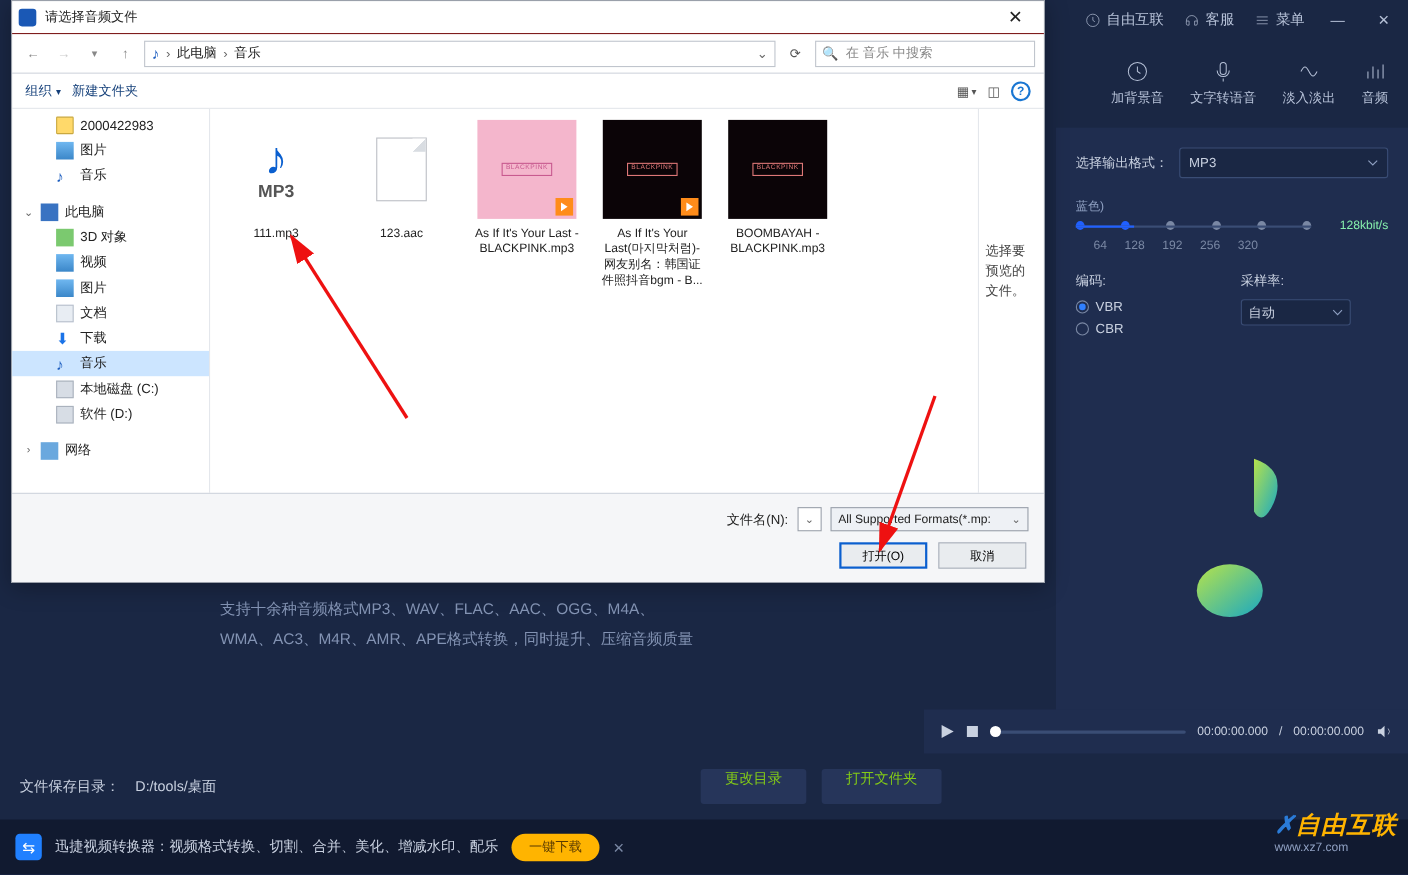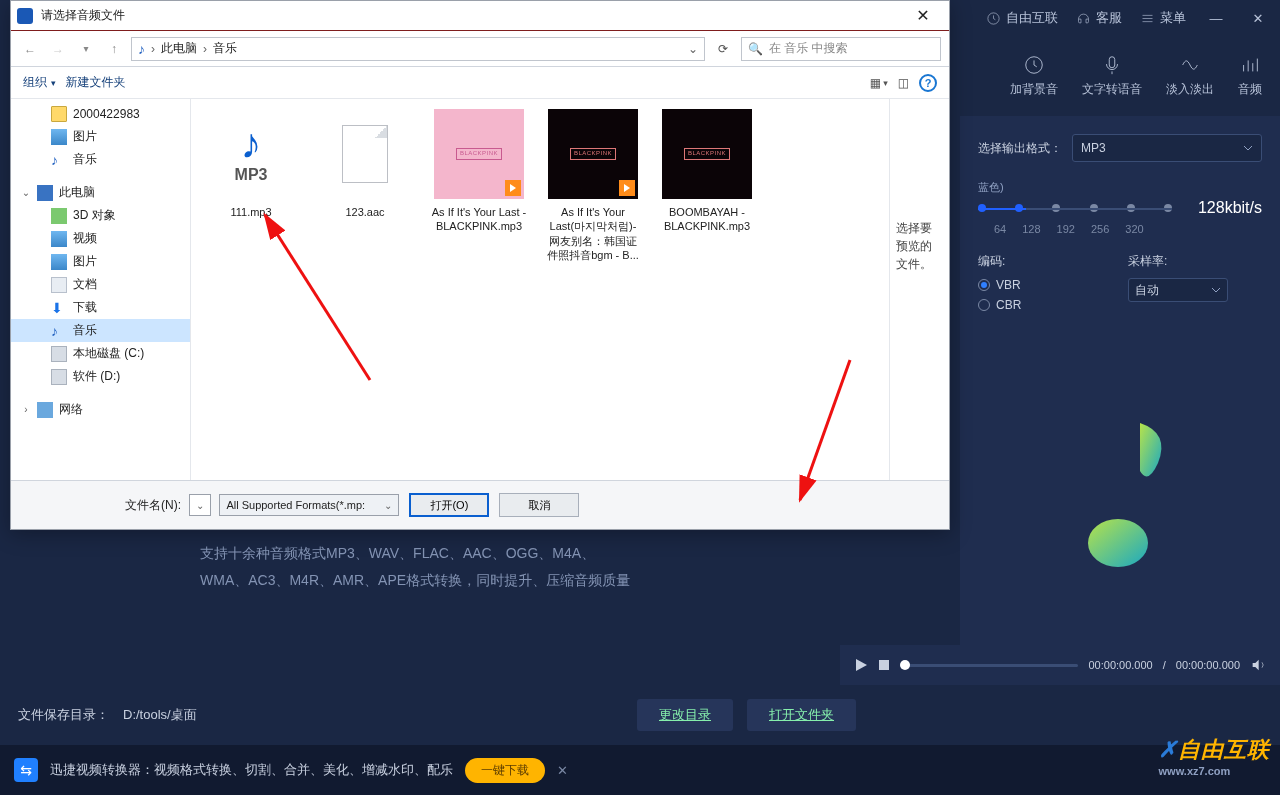--- a/index.html
+++ b/index.html
@@ -16,50 +16,50 @@
 
 .right-panel { position: absolute; right: 0; top: 116px; width: 320px; height: 530px; background: #1f2d4f; padding: 18px; font-size: 12px; color: #c9d1e0; }
 .row { display: flex; align-items: center; gap: 10px; margin-bottom: 18px; }
 .select { flex: 1; height: 28px; background: #1a2744; border: 1px solid #3a4d75; border-radius: 3px; display: flex; align-items: center; padding: 0 8px; justify-content: space-between; }
 .select svg { width: 10px; height: 10px; }
 .bitrate-scale { display: flex; align-items: center; gap: 6px; margin-bottom: 6px; }
 .scale-dots { display: flex; justify-content: space-between; width: 100%; }
 .dot { width: 8px; height: 8px; border-radius: 50%; background: #2060ff; }
 .dot.grey { background: #7a88a4; }
 .bitrate-labels { display: flex; gap: 16px; font-size: 11px; color: #7a88a4; margin-left: 16px; }
-.bitrate-value { font-size: 16px; color: #ffffff; }
+.bitrate-value { font-size: 11px; color: #86efac; }
 
 .enc-grid { display: grid; grid-template-columns: 1fr 1fr; gap: 16px; margin-top: 18px; }
 .enc-col h4 { font-size: 12px; font-weight: normal; margin-bottom: 8px; }
 .radio { display: flex; align-items: center; gap: 6px; margin-bottom: 6px; font-size: 12px; }
 .radio .r { width: 12px; height: 12px; border: 1px solid #7a88a4; border-radius: 50%; display: inline-block; position: relative; }
 .radio .r.on::after { content: ''; position: absolute; inset: 2px; background: #3080ff; border-radius: 50%; }
 .small-select { width: 100px; height: 24px; background: #1a2744; border: 1px solid #3a4d75; border-radius: 3px; display: flex; align-items: center; padding: 0 6px; justify-content: space-between; font-size: 12px; }
 
 .preview-art { margin-top: 60px; display: flex; align-items: center; justify-content: center; height: 240px; }
 
 .player-bar { position: absolute; right: 0; bottom: 110px; width: 440px; height: 40px; background: #1f2d4f; display: flex; align-items: center; padding: 0 14px; gap: 10px; font-size: 11px; color: #c9d1e0; }
 .player-bar .progress { flex: 1; height: 3px; background: #3a4d75; border-radius: 2px; position: relative; }
 .player-bar .progress .knob { position: absolute; left: 0; top: -4px; width: 10px; height: 10px; border-radius: 50%; background: #fff; }
 
 .main-desc { position: absolute; left: 200px; top: 540px; width: 650px; color: #8393b3; font-size: 14px; line-height: 1.9; }
 
 .footer { position: absolute; left: 0; right: 0; bottom: 50px; height: 60px; display: flex; align-items: center; padding: 0 18px; gap: 14px; font-size: 13px; color: #c9d1e0; }
 .footer .path { flex: 0 0 auto; width: 500px; color: #c9d1e0; }
-.footer .btn { height: 32px; padding: 0 22px; background: #26355a; color: #86efac; display: flex; align-items: center; border-radius: 3px; cursor: pointer; text-decoration: underline; }
+.footer .btn { height: 32px; padding: 0 22px; background: #26355a; color: #84cc16; display: flex; align-items: flex-start; border-radius: 3px; cursor: pointer; }
 .footer .convert-all { margin-left: auto; height: 40px; padding: 0 36px; background: #2a3a62; color: #8fa0c2; display: flex; align-items: center; border-radius: 4px; }
 
 .bottom-ad { position: absolute; left: 0; right: 0; bottom: 0; height: 50px; background: #111a30; display: flex; align-items: center; padding: 0 14px; gap: 12px; font-size: 13px; color: #c9d1e0; }
 .bottom-ad .logo { width: 24px; height: 24px; background: #2080ff; border-radius: 4px; display: flex; align-items: center; justify-content: center; color: #fff; font-size: 14px; }
 .bottom-ad .pill { background: #ffb400; color: #5a3b00; padding: 4px 16px; border-radius: 14px; font-size: 12px; }
 .bottom-ad .close { color: #7a88a4; cursor: pointer; }
 
 .watermark { position: absolute; right: 10px; bottom: 18px; font-size: 22px; font-style: italic; font-weight: bold; letter-spacing: 1px; }
 .watermark .top { color: #ffb400; }
-.watermark .sub { font-size: 11px; color: #8fa0c2; font-style: normal; font-weight: bold; letter-spacing: 0; }
+.watermark .sub { font-size: 11px; color: #8fa0c2; font-style: normal; font-weight: normal; letter-spacing: 0; }
 
 
 .dialog { position: absolute; left: 10px; top: 0; width: 940px; height: 530px; background: #fff; border: 1px solid #9aa0aa; box-shadow: 0 4px 20px rgba(0,0,0,0.3); display: flex; flex-direction: column; font-size: 12px; color: #222; }
 .dlg-title { height: 30px; display: flex; align-items: center; padding: 0 6px; border-bottom: 1px solid #7f1d1d; }
 .dlg-title .ico { width: 16px; height: 16px; background: #1a58b5; border-radius: 3px; margin-right: 8px; }
 .dlg-title .t { flex: 1; font-size: 12px; }
 .dlg-title .close { width: 40px; text-align: center; font-size: 16px; cursor: pointer; }
 .dlg-nav { height: 36px; display: flex; align-items: center; padding: 0 8px; gap: 6px; border-bottom: 1px solid #d0d5dd; }
 .dlg-nav .arrow { width: 22px; height: 22px; display: flex; align-items: center; justify-content: center; color: #888; }
 .dlg-nav .crumb { flex: 1; height: 24px; border: 1px solid #c0c5cd; display: flex; align-items: center; padding: 0 6px; gap: 6px; }
@@ -97,21 +97,21 @@
 .thumb.page .paper { width: 46px; height: 58px; background: #fff; border: 1px solid #bcbfc5; position: relative; }
 .thumb.page .paper::after { content:''; position:absolute; top:0; right:0; width:12px; height:12px; background: linear-gradient(135deg,#fff 50%,#d9dde2 50%); }
 .thumb.pink { background: #f4b6cc; }
 .thumb.black { background: #0b0407; }
 .thumb .playbadge { position: absolute; right: 2px; bottom: 2px; width: 16px; height: 16px; background: #ff8c1a; display:flex; align-items:center; justify-content:center; }
 .thumb .playbadge::after { content:''; border-left: 6px solid #fff; border-top:4px solid transparent; border-bottom:4px solid transparent; }
 .thumb .bp-label { color: #c85a8f; font-size: 6px; padding:1px 3px; border:1px solid #c85a8f; letter-spacing:0.5px; }
 
 .preview-pane { width: 60px; border-left: 1px solid #e4e7ec; padding: 120px 6px 0; font-size: 12px; color: #444; text-align: left; line-height: 1.5; }
 
-.dlg-foot { border-top: 1px solid #d0d5dd; padding: 12px 14px; display: flex; flex-direction: row; gap: 10px; background: #f5f6f8; }
+.dlg-foot { border-top: 1px solid #d0d5dd; padding: 12px 14px; display: flex; flex-direction: column; gap: 10px; background: #f5f6f8; align-items: flex-end; }
 .fname-row { display: flex; align-items: center; gap: 8px; }
 .fname-row label { white-space: nowrap; padding-left: 100px; }
 .fname-row .combo { flex: 1; height: 22px; border: 1px solid #9aa0aa; background:#fff; display: flex; align-items: center; padding: 0 6px; }
 .fname-row .filter { width: 180px; height: 22px; border: 1px solid #9aa0aa; background:#eef1f5; display: flex; align-items: center; padding: 0 6px; font-size: 11px; }
 .btn-row { display: flex; justify-content: flex-end; gap: 10px; padding-right: 2px; }
 .btn-row button { width: 80px; height: 24px; background: #e9ecef; border: 1px solid #a8afba; cursor: pointer; font-size: 11px; }
 .btn-row button.primary { border: 2px solid #0a5fcf; }
 
 
 .arrow-svg { position: absolute; pointer-events: none; }

